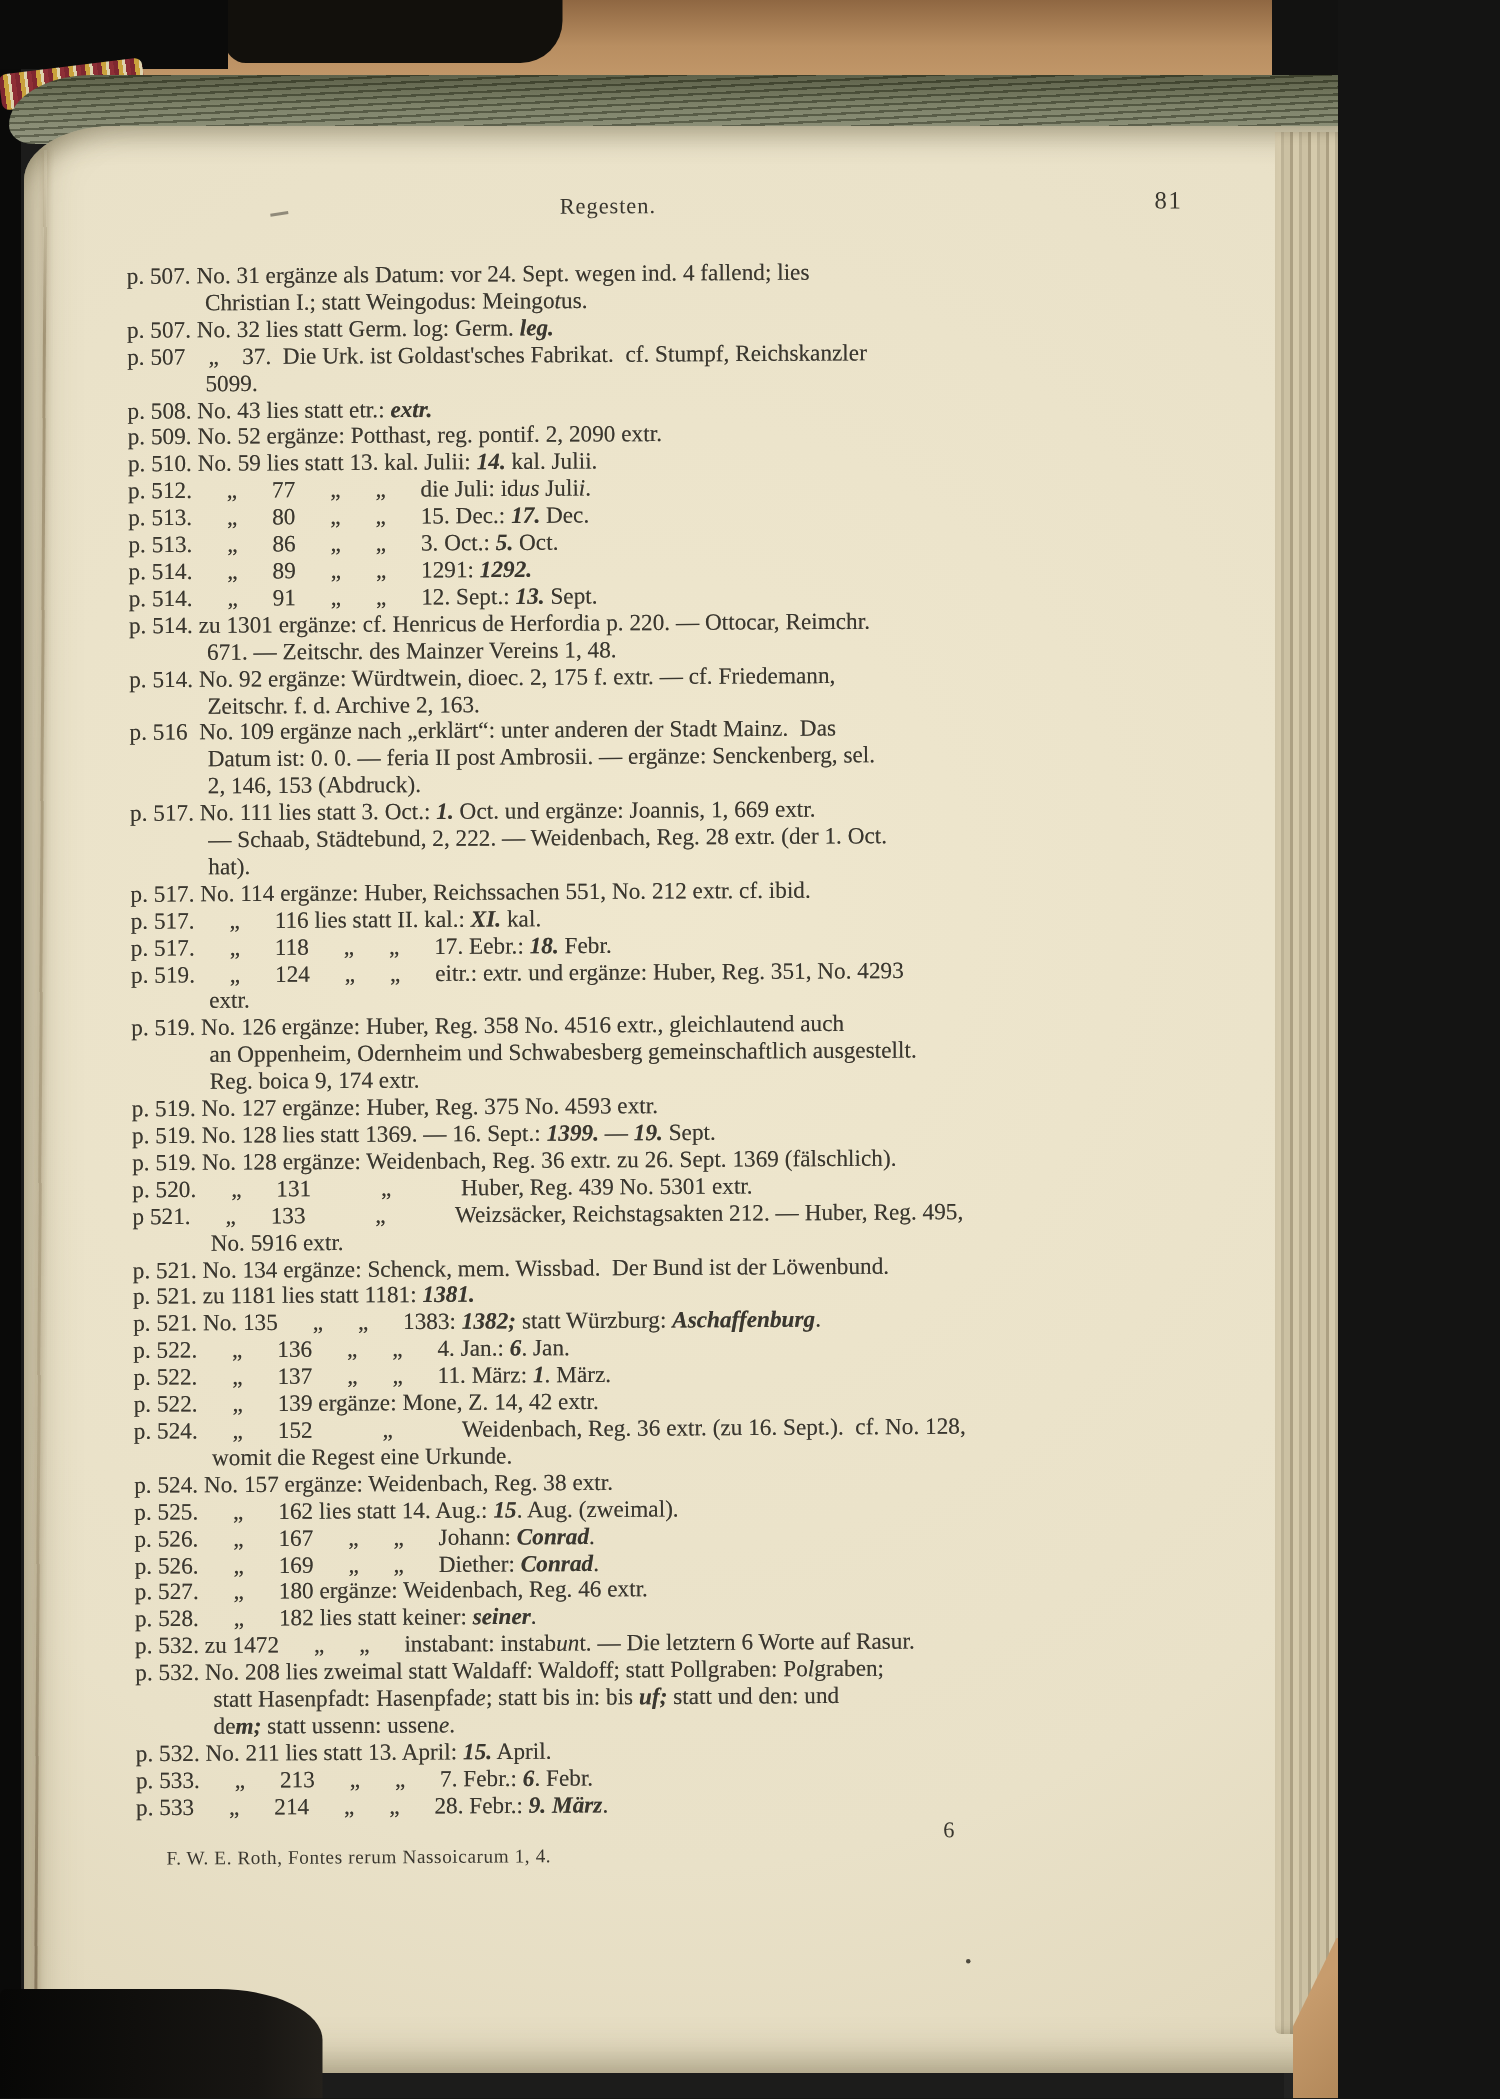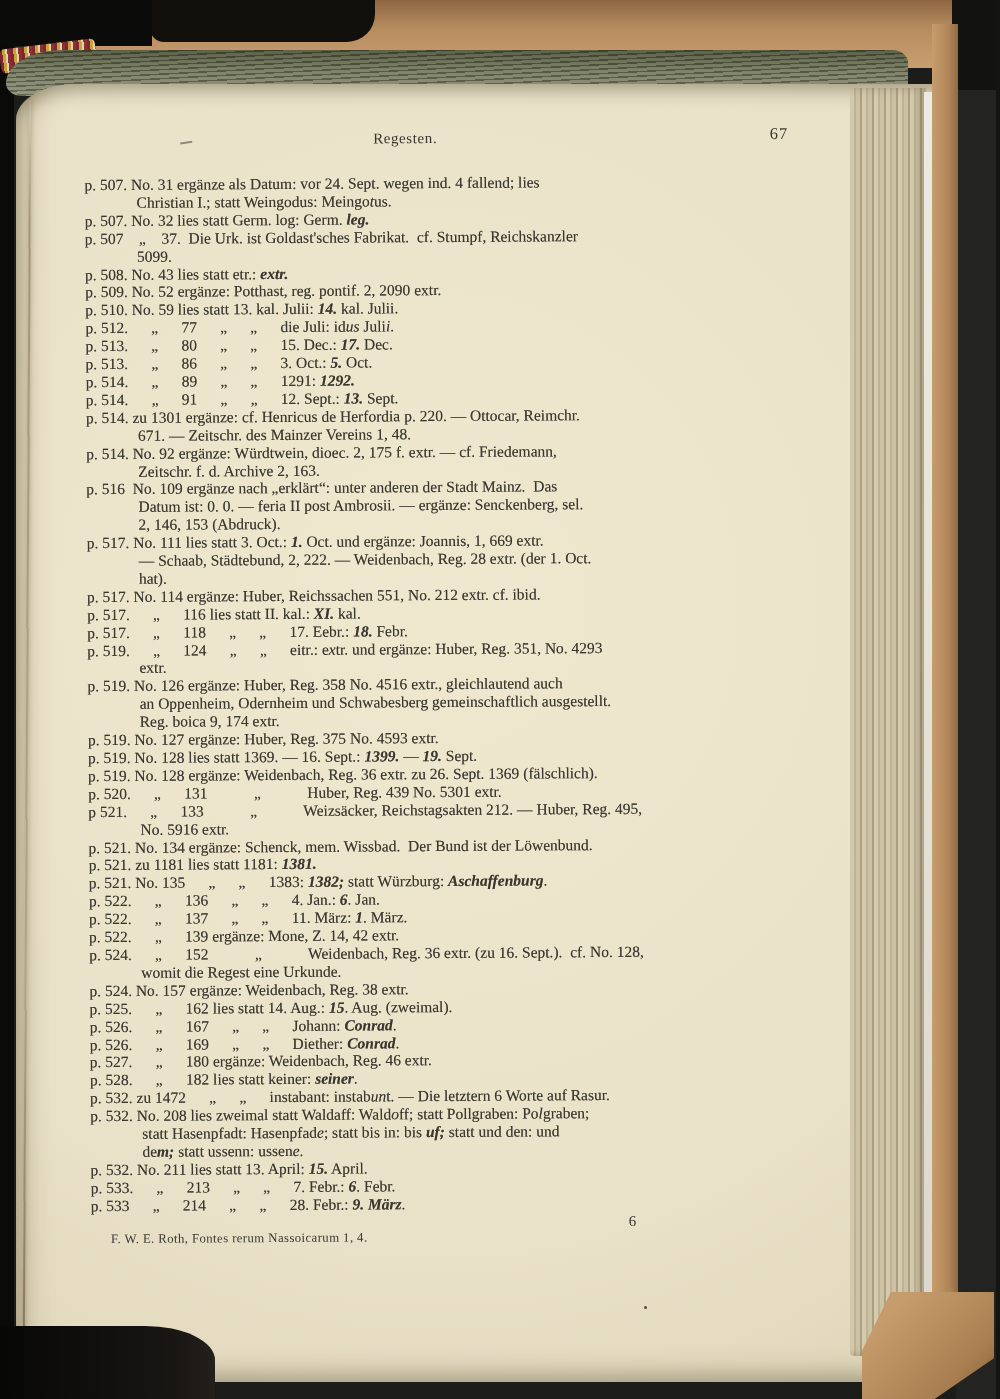--- a/index.html
+++ b/index.html
@@ -1,16 +1,16 @@
 <!DOCTYPE html>
 <html><head>
 <meta charset="utf-8">
 <style>
   html,body{margin:0;padding:0;background:#141413;}
-  #photo{position:relative;width:996px;height:1399px;overflow:hidden;
+  #photo{position:relative;width:892px;height:1399px;overflow:hidden;
          background:linear-gradient(90deg,#0a0a09 0 14px,#1c1c1b 14px 96%,#232322 96% 100%);
          font-family:"Liberation Serif","DejaVu Serif",serif;}
   
   .cover-top{position:absolute;left:88px;top:0;width:884px;height:68px;
              background:linear-gradient(180deg,#8f6742 0%,#b88e61 45%,#c99e6f 100%);
              border-radius:0 0 8px 8px;}
   .cover-dark1{position:absolute;left:150px;top:0;width:225px;height:42px;background:#12100c;
                border-radius:0 0 28px 14px;}
   .cover-dark2{position:absolute;left:0;top:0;width:152px;height:46px;background:#0b0b0a;}
   .cover-dark3{position:absolute;right:0;top:0;width:44px;height:90px;background:#121211;}
@@ -77,19 +77,19 @@
   <div class="ribbon"></div>
   <div class="cover-right"></div>
   <div class="cover-corner"></div>
   <div class="bottom-dark"></div>
   <div class="speck"></div>
 
   <div class="content">
     <div class="header">
       <span class="dash-mark"></span>
       <div class="running-title">Regesten.</div>
-      <div class="page-number">67</div>
+      <div class="page-number">81</div>
     </div>
     <div class="lines"><div class="line"><span>p. 507. No. 31 ergänze als Datum: vor 24. Sept. wegen ind. 4 fallend; lies</span></div><div class="line indent"><span>Christian I.; statt Weingodus: Meingo</span><span class="it">t</span><span>us.</span></div><div class="line"><span>p. 507. No. 32 lies statt Germ. log: Germ. </span><span class="bi">leg.</span></div><div class="line"><span>p. 507    „    37.  Die Urk. ist Goldast'sches Fabrikat.  cf. Stumpf, Reichskanzler</span></div><div class="line indent"><span>5099.</span></div><div class="line"><span>p. 508. No. 43 lies statt etr.: </span><span class="bi">extr.</span></div><div class="line"><span>p. 509. No. 52 ergänze: Potthast, reg. pontif. 2, 2090 extr.</span></div><div class="line"><span>p. 510. No. 59 lies statt 13. kal. Julii: </span><span class="bi">14.</span><span> kal. Julii.</span></div><div class="line"><span>p. 512.      „      77      „      „      die Juli: id</span><span class="it">us</span><span> Juli</span><span class="it">i</span><span>.</span></div><div class="line"><span>p. 513.      „      80      „      „      15. Dec.: </span><span class="bi">17.</span><span> Dec.</span></div><div class="line"><span>p. 513.      „      86      „      „      3. Oct.: </span><span class="bi">5.</span><span> Oct.</span></div><div class="line"><span>p. 514.      „      89      „      „      1291: </span><span class="bi">1292.</span></div><div class="line"><span>p. 514.      „      91      „      „      12. Sept.: </span><span class="bi">13.</span><span> Sept.</span></div><div class="line"><span>p. 514. zu 1301 ergänze: cf. Henricus de Herfordia p. 220. — Ottocar, Reimchr.</span></div><div class="line indent"><span>671. — Zeitschr. des Mainzer Vereins 1, 48.</span></div><div class="line"><span>p. 514. No. 92 ergänze: Würdtwein, dioec. 2, 175 f. extr. — cf. Friedemann,</span></div><div class="line indent"><span>Zeitschr. f. d. Archive 2, 163.</span></div><div class="line"><span>p. 516  No. 109 ergänze nach „erklärt“: unter anderen der Stadt Mainz.  Das</span></div><div class="line indent"><span>Datum ist: 0. 0. — feria II post Ambrosii. — ergänze: Senckenberg, sel.</span></div><div class="line indent"><span>2, 146, 153 (Abdruck).</span></div><div class="line"><span>p. 517. No. 111 lies statt 3. Oct.: </span><span class="bi">1.</span><span> Oct. und ergänze: Joannis, 1, 669 extr.</span></div><div class="line indent"><span>— Schaab, Städtebund, 2, 222. — Weidenbach, Reg. 28 extr. (der 1. Oct.</span></div><div class="line indent"><span>hat).</span></div><div class="line"><span>p. 517. No. 114 ergänze: Huber, Reichssachen 551, No. 212 extr. cf. ibid.</span></div><div class="line"><span>p. 517.      „      116 lies statt II. kal.: </span><span class="bi">XI.</span><span> kal.</span></div><div class="line"><span>p. 517.      „      118      „      „      17. Eebr.: </span><span class="bi">18.</span><span> Febr.</span></div><div class="line"><span>p. 519.      „      124      „      „      eitr.: e</span><span class="it">x</span><span>tr. und ergänze: Huber, Reg. 351, No. 4293</span></div><div class="line indent"><span>extr.</span></div><div class="line"><span>p. 519. No. 126 ergänze: Huber, Reg. 358 No. 4516 extr., gleichlautend auch</span></div><div class="line indent"><span>an Oppenheim, Odernheim und Schwabesberg gemeinschaftlich ausgestellt.</span></div><div class="line indent"><span>Reg. boica 9, 174 extr.</span></div><div class="line"><span>p. 519. No. 127 ergänze: Huber, Reg. 375 No. 4593 extr.</span></div><div class="line"><span>p. 519. No. 128 lies statt 1369. — 16. Sept.: </span><span class="bi">1399.</span><span> — </span><span class="bi">19.</span><span> Sept.</span></div><div class="line"><span>p. 519. No. 128 ergänze: Weidenbach, Reg. 36 extr. zu 26. Sept. 1369 (fälschlich).</span></div><div class="line"><span>p. 520.      „      131            „            Huber, Reg. 439 No. 5301 extr.</span></div><div class="line"><span>p 521.      „      133            „            Weizsäcker, Reichstagsakten 212. — Huber, Reg. 495,</span></div><div class="line indent"><span>No. 5916 extr.</span></div><div class="line"><span>p. 521. No. 134 ergänze: Schenck, mem. Wissbad.  Der Bund ist der Löwenbund.</span></div><div class="line"><span>p. 521. zu 1181 lies statt 1181: </span><span class="bi">1381.</span></div><div class="line"><span>p. 521. No. 135      „      „      1383: </span><span class="bi">1382;</span><span> statt Würzburg: </span><span class="bi">Aschaffenburg</span><span>.</span></div><div class="line"><span>p. 522.      „      136      „      „      4. Jan.: </span><span class="bi">6</span><span>. Jan.</span></div><div class="line"><span>p. 522.      „      137      „      „      11. März: </span><span class="bi">1</span><span>. März.</span></div><div class="line"><span>p. 522.      „      139 ergänze: Mone, Z. 14, 42 extr.</span></div><div class="line"><span>p. 524.      „      152            „            Weidenbach, Reg. 36 extr. (zu 16. Sept.).  cf. No. 128,</span></div><div class="line indent"><span>womit die Regest eine Urkunde.</span></div><div class="line"><span>p. 524. No. 157 ergänze: Weidenbach, Reg. 38 extr.</span></div><div class="line"><span>p. 525.      „      162 lies statt 14. Aug.: </span><span class="bi">15</span><span>. Aug. (zweimal).</span></div><div class="line"><span>p. 526.      „      167      „      „      Johann: </span><span class="bi">Conrad</span><span>.</span></div><div class="line"><span>p. 526.      „      169      „      „      Diether: </span><span class="bi">Conrad</span><span>.</span></div><div class="line"><span>p. 527.      „      180 ergänze: Weidenbach, Reg. 46 extr.</span></div><div class="line"><span>p. 528.      „      182 lies statt keiner: </span><span class="bi">seiner</span><span>.</span></div><div class="line"><span>p. 532. zu 1472      „      „      instabant: instab</span><span class="it">un</span><span>t. — Die letztern 6 Worte auf Rasur.</span></div><div class="line"><span>p. 532. No. 208 lies zweimal statt Waldaff: Wald</span><span class="it">o</span><span>ff; statt Pollgraben: Po</span><span class="it">l</span><span>graben;</span></div><div class="line indent"><span>statt Hasenpfadt: Hasenpfad</span><span class="it">e</span><span>; statt bis in: bis </span><span class="bi">uf;</span><span> statt und den: und</span></div><div class="line indent"><span>de</span><span class="bi">m;</span><span> statt ussenn: ussen</span><span class="it">e</span><span>.</span></div><div class="line"><span>p. 532. No. 211 lies statt 13. April: </span><span class="bi">15.</span><span> April.</span></div><div class="line"><span>p. 533.      „      213      „      „      7. Febr.: </span><span class="bi">6</span><span>. Febr.</span></div><div class="line"><span>p. 533      „      214      „      „      28. Febr.: </span><span class="bi">9. März</span><span>.</span></div></div>
     <div class="footer">F. W. E. Roth, Fontes rerum Nassoicarum 1, 4.</div>
     <div class="sig">6</div>
   </div>
 </div>
 
 </body></html>

